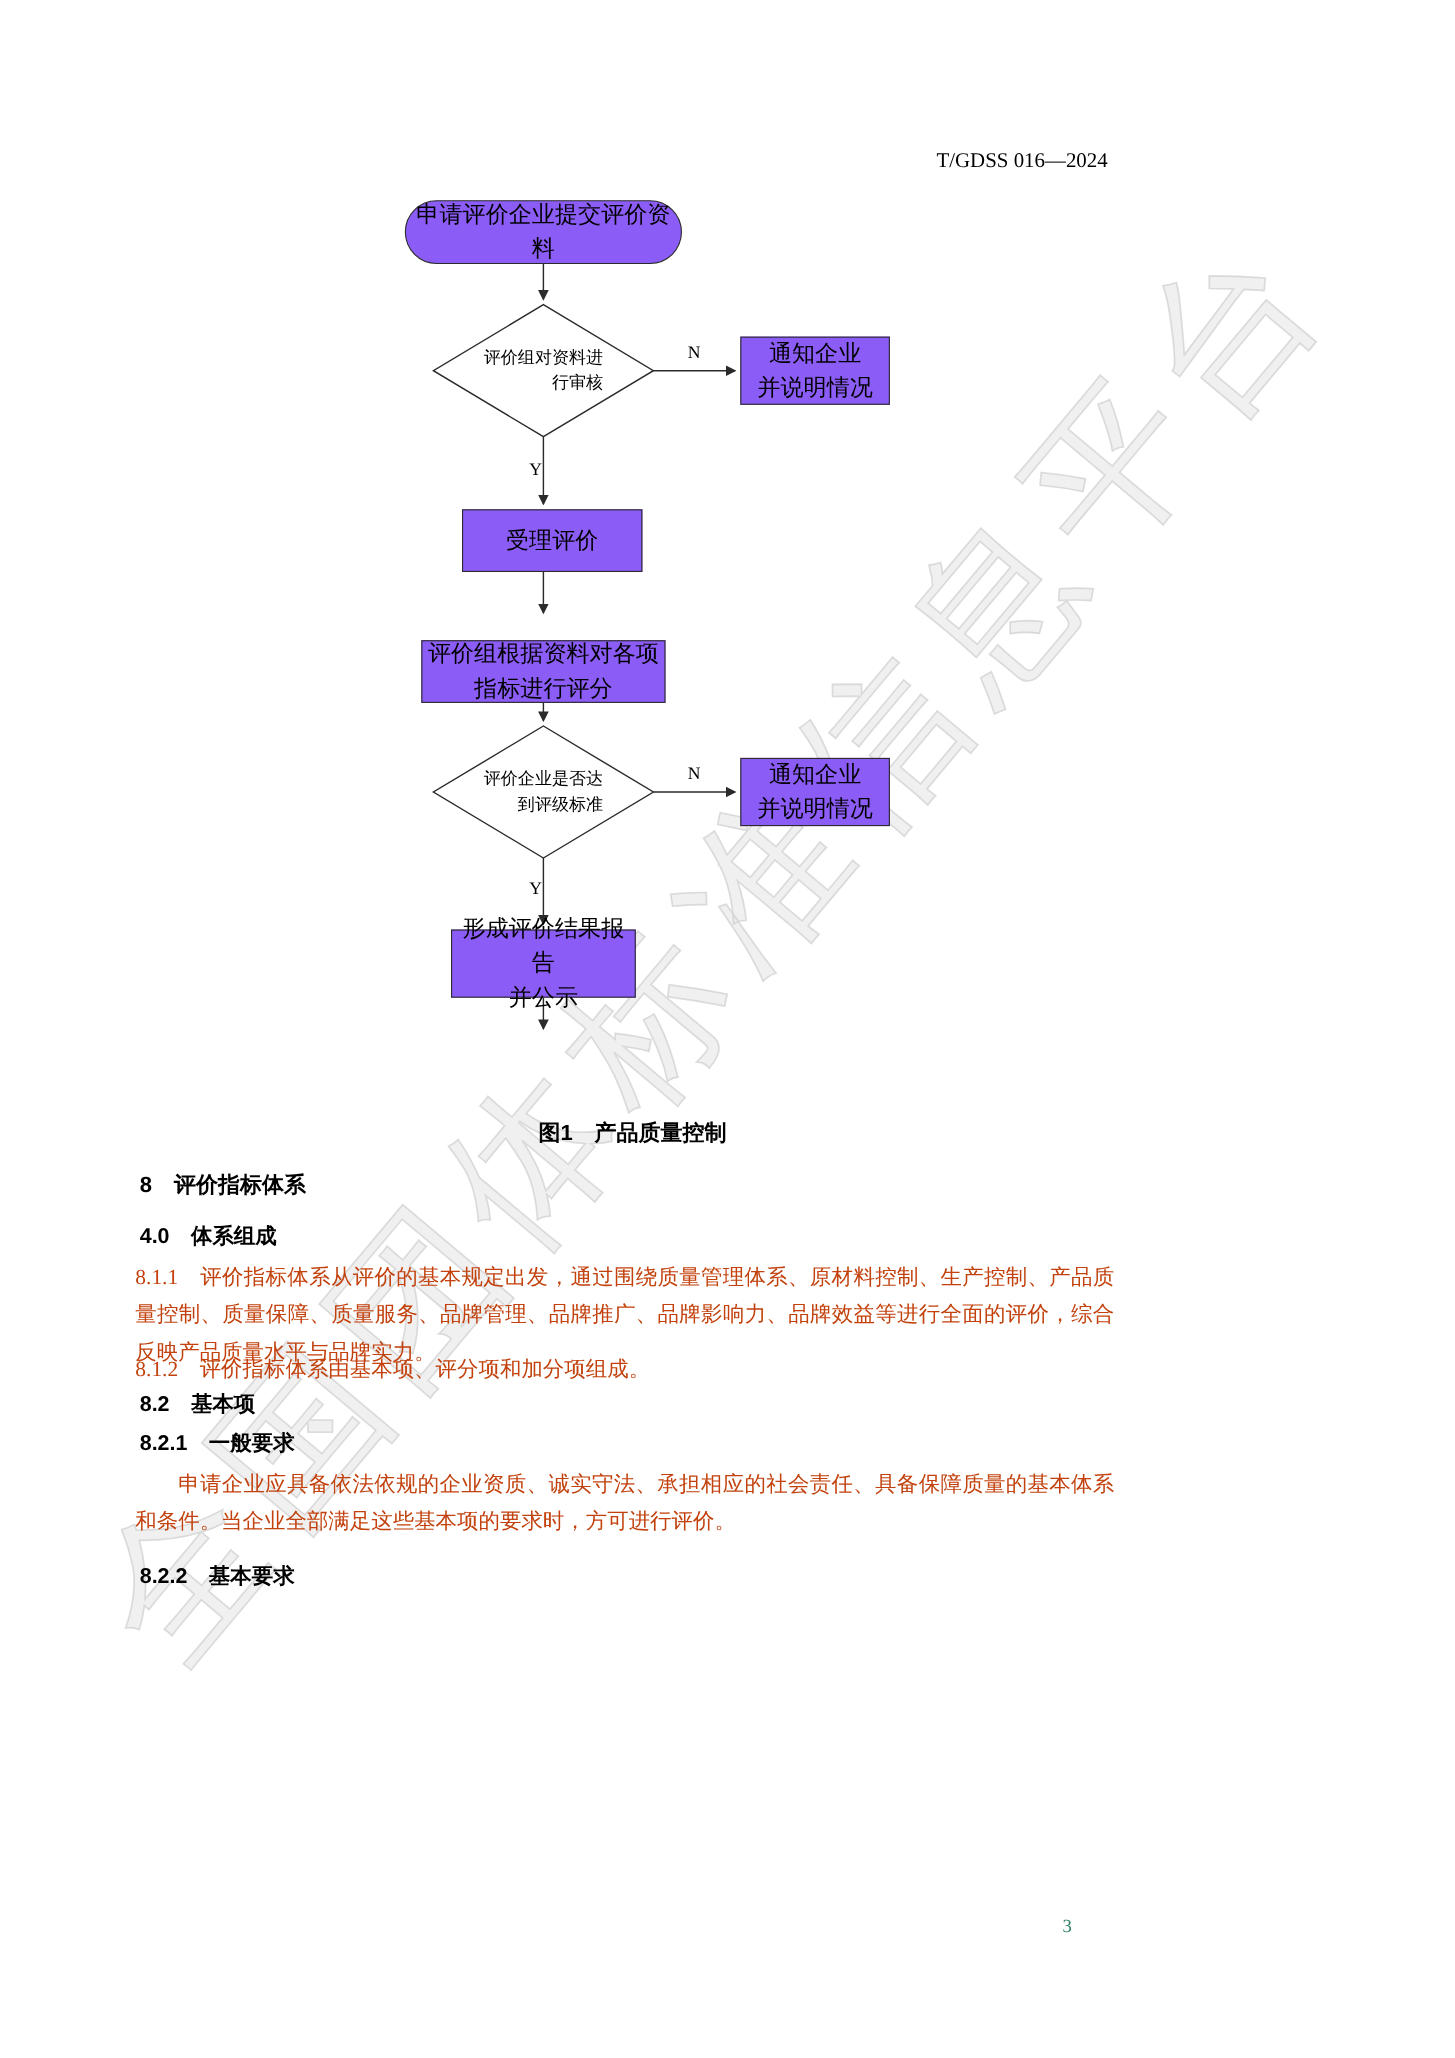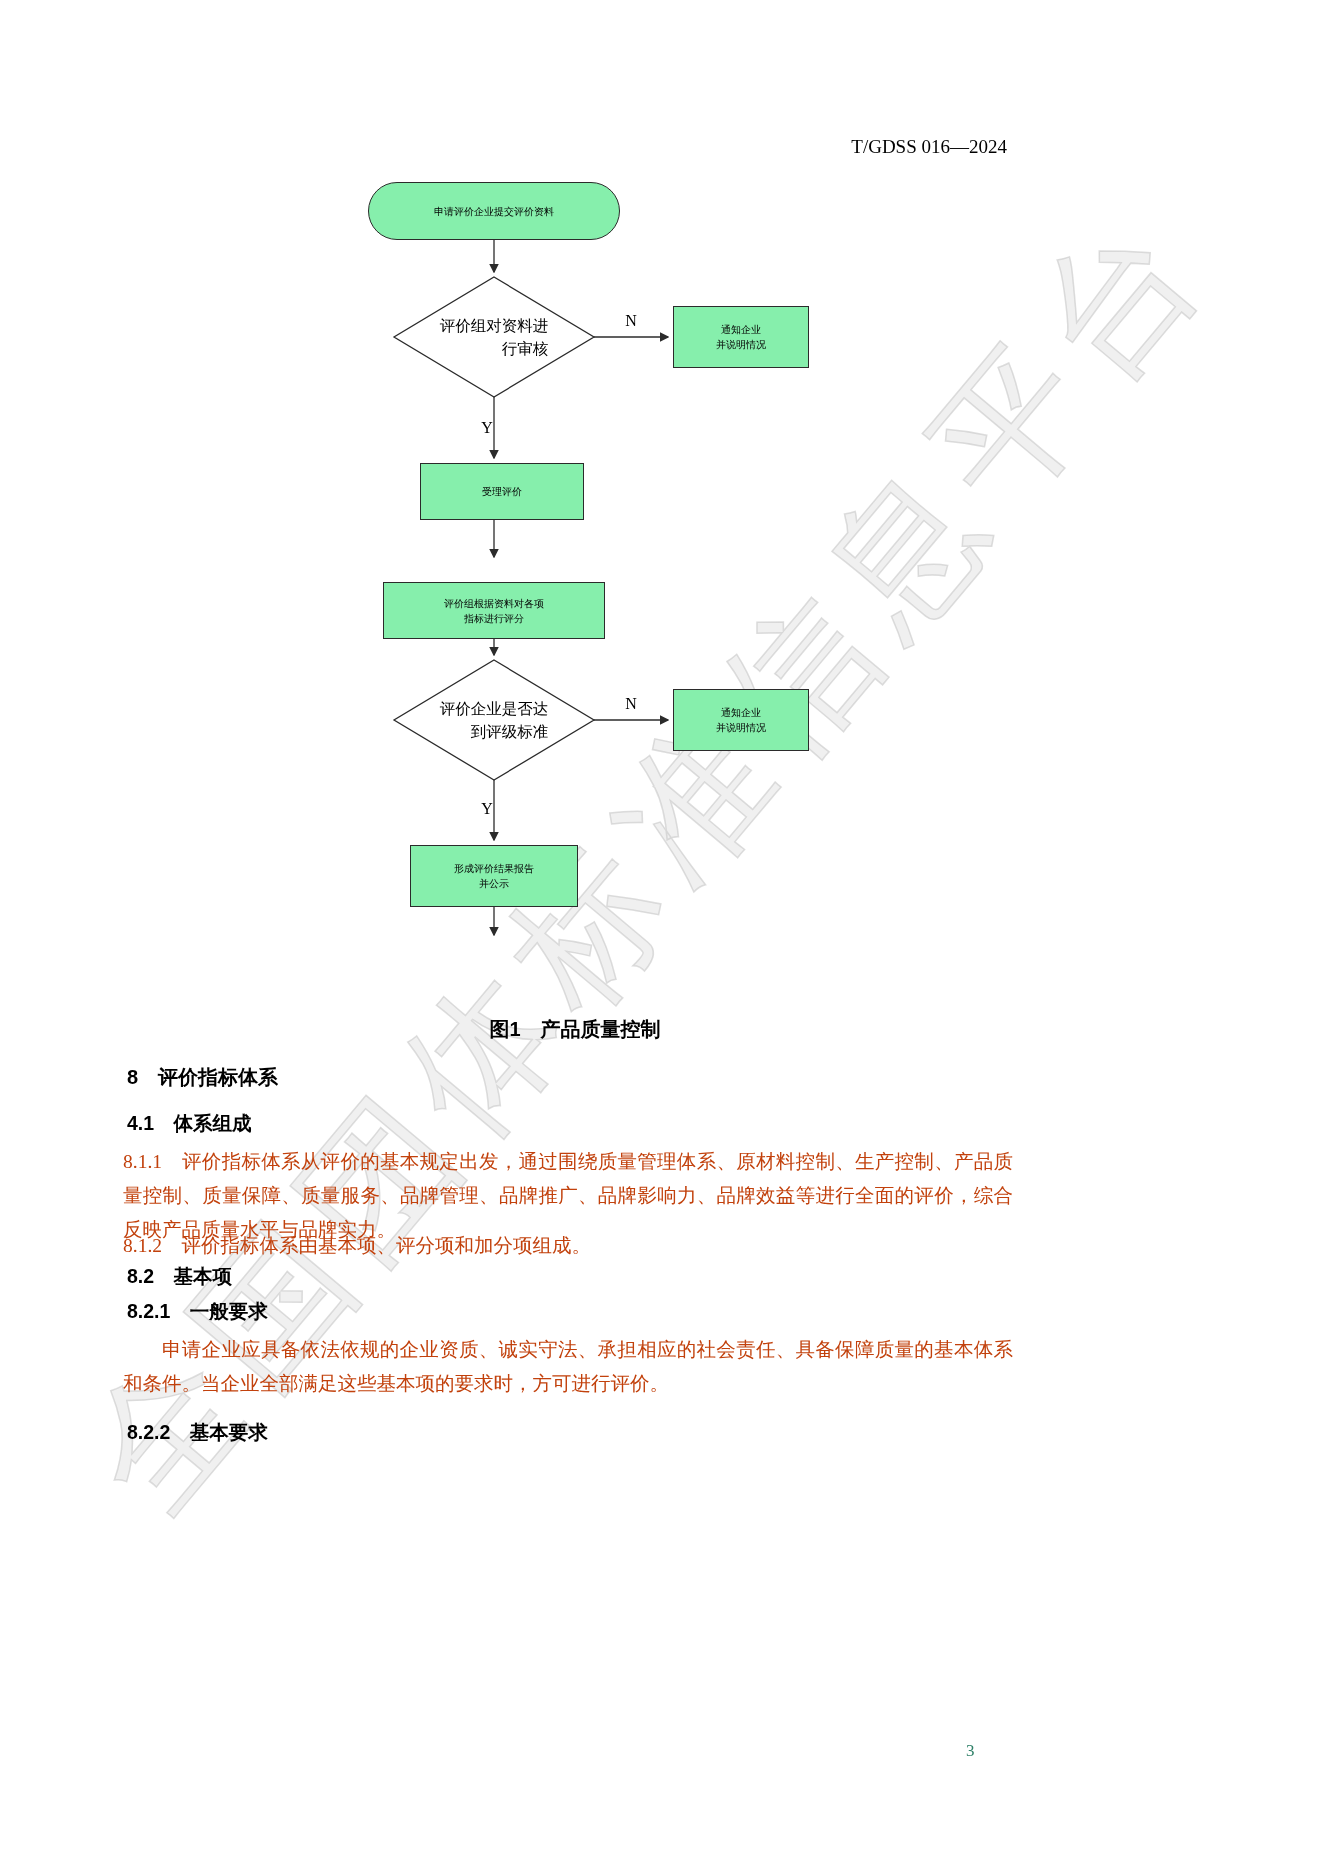--- a/index.html
+++ b/index.html
@@ -16,23 +16,23 @@
     -webkit-text-stroke:1.5px rgba(195,195,195,0.55);
     font-family:"Liberation Sans", sans-serif;
     z-index:0; pointer-events:none;
   }
   .doc-code {
     position:absolute; top:136px; right:316px;
     font-family:"Liberation Serif", serif; font-size:19px; color:#000; z-index:2;
   }
   .flow-svg { position:absolute; left:0; top:0; z-index:1; }
   .node {
-    position:absolute; z-index:2; background:#86efac; border:1.3px solid #2b2b2b;
+    position:absolute; z-index:2; background:#8b5cf6; border:1.3px solid #2b2b2b;
     display:flex; align-items:center; justify-content:center; text-align:center;
-    font-size:10px; line-height:1.5; color:#000; white-space:pre-line;
+    font-size:21px; line-height:1.5; color:#000; white-space:pre-line;
     font-family:"Liberation Sans", sans-serif;
   }
   .stadium { border-radius:29px; }
   .diamond-text {
     position:absolute; z-index:3; background:transparent; border:none;
     display:flex; align-items:center; justify-content:center; text-align:right;
     font-size:15.5px; line-height:1.5; color:#000; white-space:pre-line;
   }
   .branch-label {
     position:absolute; z-index:3; font-family:"Liberation Serif", serif;
@@ -116,21 +116,21 @@
   <div class="branch-label" style="left:478px; top:800px; width:18px;">Y</div>
 
   <div class="node" style="left:410px; top:845px; width:168px; height:62px;">形成评价结果报告
 并公示</div>
 
 
   <div class="fig-caption">图1　产品质量控制</div>
 
   <div class="heading" style="top:1064px; font-size:20px;">8　评价指标体系</div>
 
-  <div class="heading" style="top:1110px;">4.1　体系组成</div>
+  <div class="heading" style="top:1110px;">4.0　体系组成</div>
 
   <div class="para" style="top:1145px;">8.1.1　评价指标体系从评价的基本规定出发，通过围绕质量管理体系、原材料控制、生产控制、产品质量控制、质量保障、质量服务、品牌管理、品牌推广、品牌影响力、品牌效益等进行全面的评价，综合反映产品质量水平与品牌实力。</div>
 
   <div class="para" style="top:1229px;">8.1.2　评价指标体系由基本项、评分项和加分项组成。</div>
 
   <div class="heading" style="top:1263px;">8.2　基本项</div>
 
   <div class="heading" style="top:1298px;">8.2.1　一般要求</div>
 
   <div class="para indent-first" style="top:1333px;">申请企业应具备依法依规的企业资质、诚实守法、承担相应的社会责任、具备保障质量的基本体系和条件。当企业全部满足这些基本项的要求时，方可进行评价。</div>

